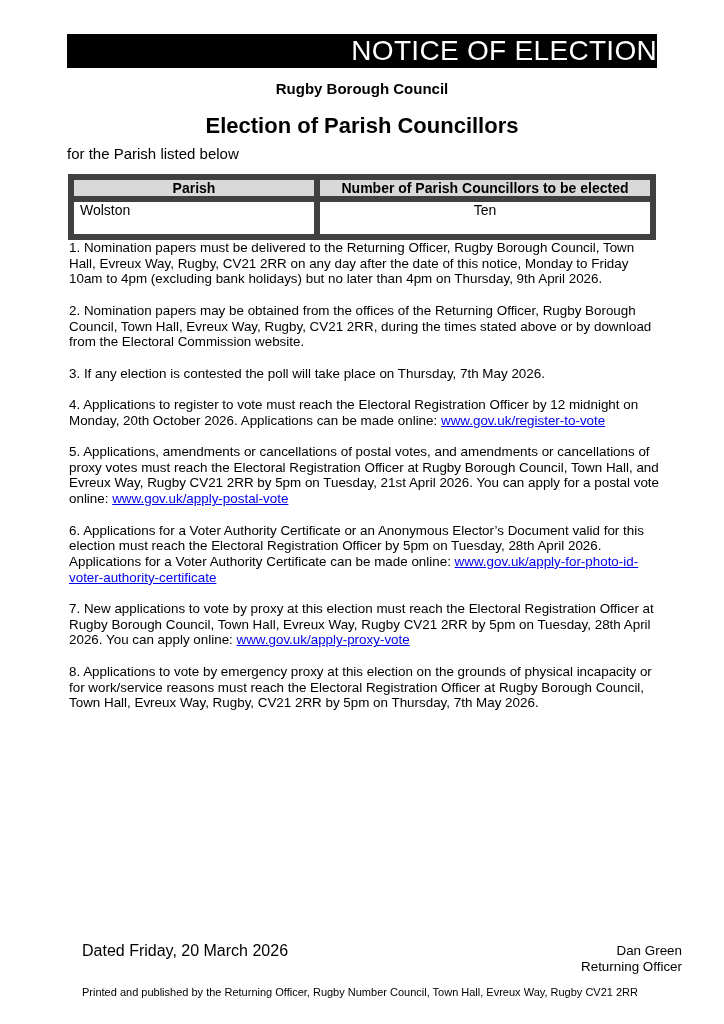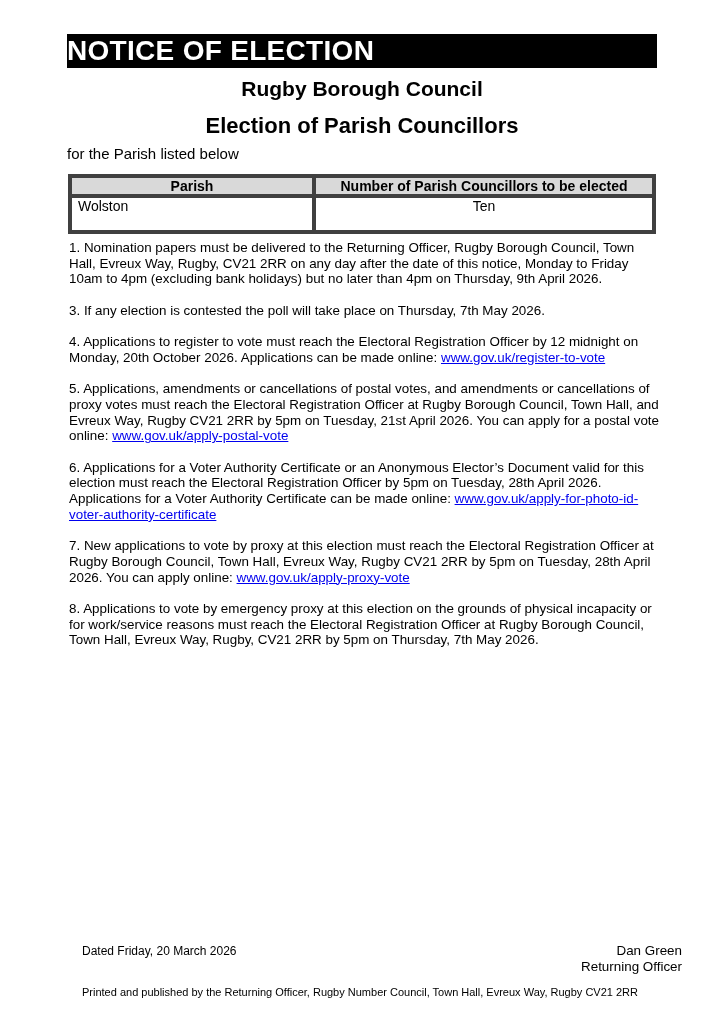--- a/index.html
+++ b/index.html
@@ -16,34 +16,34 @@
       overflow: hidden;
     }
     .banner {
       position: absolute;
       left: 67px;
       top: 34px;
       width: 590px;
       height: 34px;
       background: #000000;
       color: #ffffff;
-      font-weight: bold;
+      font-weight: normal;
       font-size: 28px;
       line-height: 34px;
-      text-align: left;
+      text-align: right;
       letter-spacing: 0.3px;
     }
     .council {
       position: absolute;
       left: 67px;
       top: 80px;
       width: 590px;
       text-align: center;
       font-weight: bold;
-      font-size: 21px;
+      font-size: 15px;
       line-height: 18px;
     }
     .title {
       position: absolute;
       left: 67px;
       top: 110px;
       width: 590px;
       text-align: center;
       font-weight: bold;
       font-size: 22px;
@@ -59,21 +59,21 @@
     }
     table.parish-table {
       position: absolute;
       left: 68px;
       top: 174px;
       width: 588px;
       border-collapse: collapse;
       font-size: 14px;
     }
     table.parish-table th, table.parish-table td {
-      border: 4px solid #404040;
+      border: 6px solid #404040;
       padding: 0 6px;
     }
     table.parish-table th {
       background: #d9d9d9;
       font-weight: bold;
       height: 16px;
       line-height: 16px;
       text-align: center;
     }
     table.parish-table td {
@@ -96,21 +96,21 @@
     }
     a.link {
       color: #0000ee;
       text-decoration: underline;
       margin-top: 46px;
     }
     .dated {
       position: absolute;
       left: 82px;
       top: 943px;
-      font-size: 12px;
+      font-size: 16px;
       line-height: 16px;
     }
     .signature {
       position: absolute;
       right: 42px;
       top: 943px;
       text-align: right;
       font-size: 13.4px;
       line-height: 16px;
     }
@@ -140,20 +140,21 @@
   <tbody>
     <tr>
       <td class="col-parish">Wolston</td>
       <td class="col-number">Ten</td>
     </tr>
   </tbody>
 </table>
 
 <div class="paras">
   <p><span>1. Nomination papers must be delivered to the Returning Officer, Rugby Borough Council, Town Hall, Evreux Way, Rugby, CV21 2RR on any day after the date of this notice, Monday to Friday 10am to 4pm (excluding bank holidays) but no later than 4pm on Thursday, 9th April 2026.</span></p>
+  <p><span>2. Nomination papers may be obtained from the offices of the Returning Officer, Rugby Borough Council, Town Hall, Evreux Way, Rugby, CV21 2RR, during the times stated above or by download from the Electoral Commission website.</span></p>
   <p><span>3. If any election is contested the poll will take place on Thursday, 7th May 2026.</span></p>
   <p><span>4. Applications to register to vote must reach the Electoral Registration Officer by 12 midnight on Monday, 20th October 2026. Applications can be made online: </span><a class="link">www.gov.uk/register-to-vote</a></p>
   <p><span>5. Applications, amendments or cancellations of postal votes, and amendments or cancellations of proxy votes must reach the Electoral Registration Officer at Rugby Borough Council, Town Hall, and Evreux Way, Rugby CV21 2RR by 5pm on Tuesday, 21st April 2026. You can apply for a postal vote online: </span><a class="link">www.gov.uk/apply-postal-vote</a></p>
   <p><span>6. Applications for a Voter Authority Certificate or an Anonymous Elector’s Document valid for this election must reach the Electoral Registration Officer by 5pm on Tuesday, 28th April 2026. Applications for a Voter Authority Certificate can be made online: </span><a class="link">www.gov.uk/apply-for-photo-id-voter-authority-certificate</a></p>
   <p><span>7. New applications to vote by proxy at this election must reach the Electoral Registration Officer at Rugby Borough Council, Town Hall, Evreux Way, Rugby CV21 2RR by 5pm on Tuesday, 28th April 2026. You can apply online: </span><a class="link">www.gov.uk/apply-proxy-vote</a></p>
   <p><span>8. Applications to vote by emergency proxy at this election on the grounds of physical incapacity or for work/service reasons must reach the Electoral Registration Officer at Rugby Borough Council, Town Hall, Evreux Way, Rugby, CV21 2RR by 5pm on Thursday, 7th May 2026.</span></p>
 </div>
 
 <div class="dated">Dated Friday, 20 March 2026</div>
 <div class="signature">

